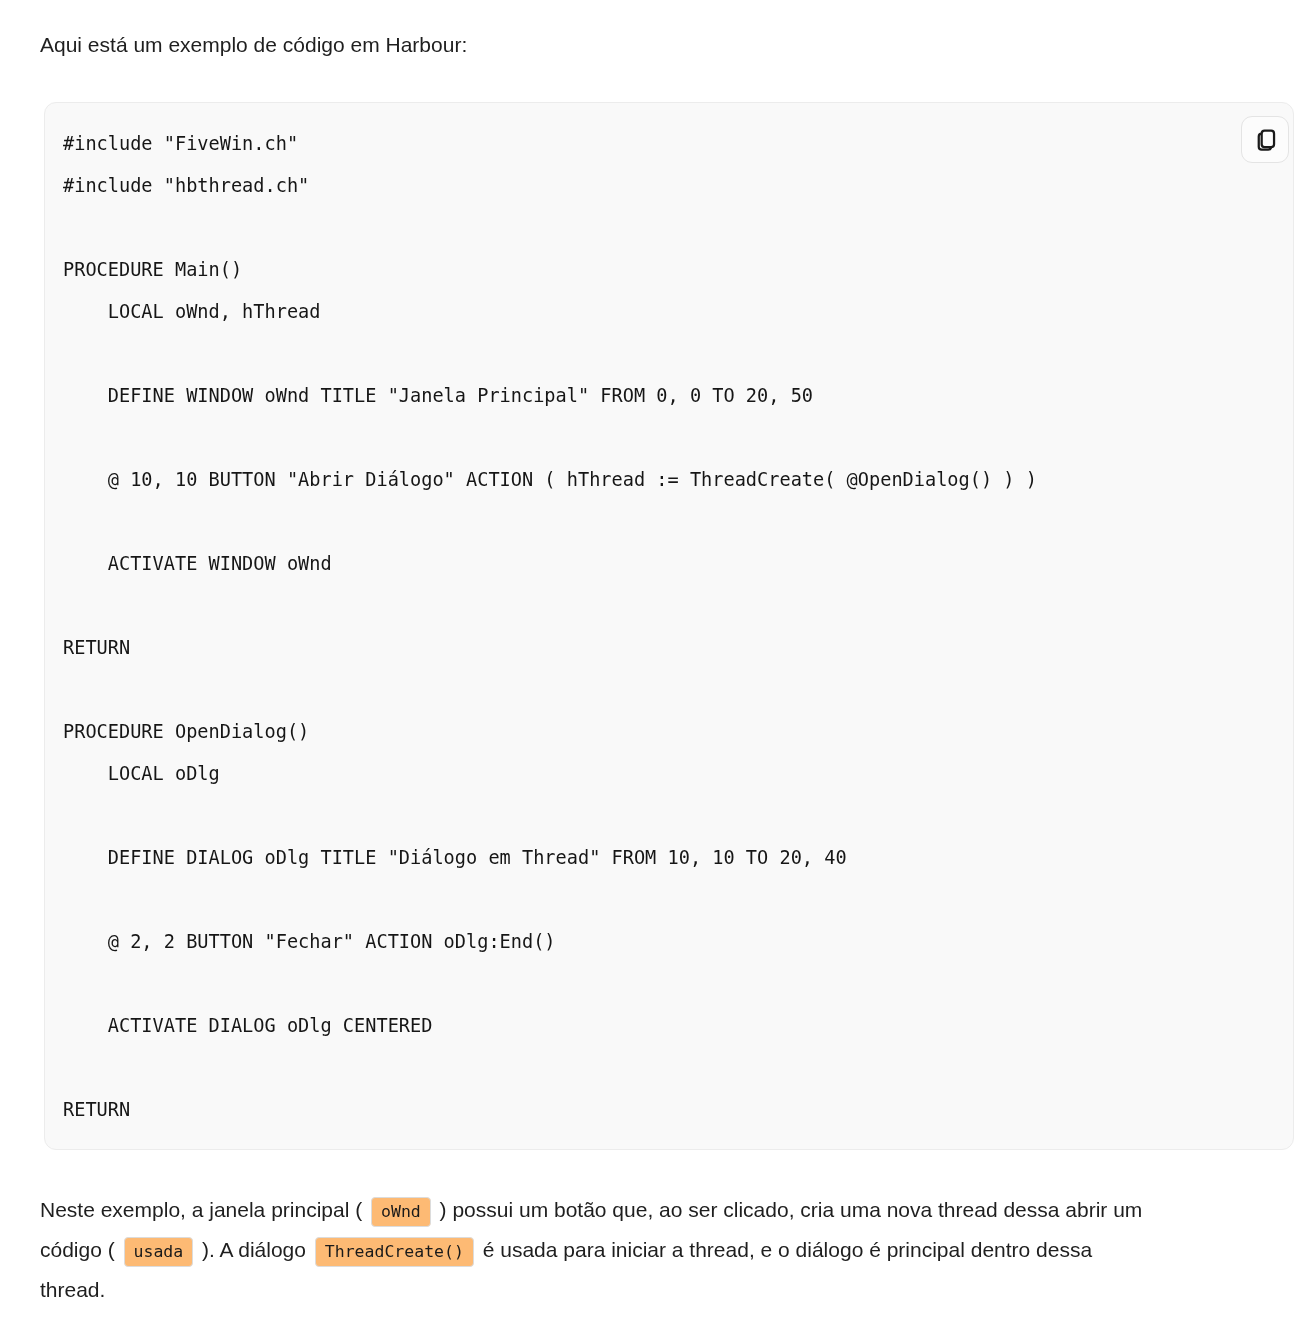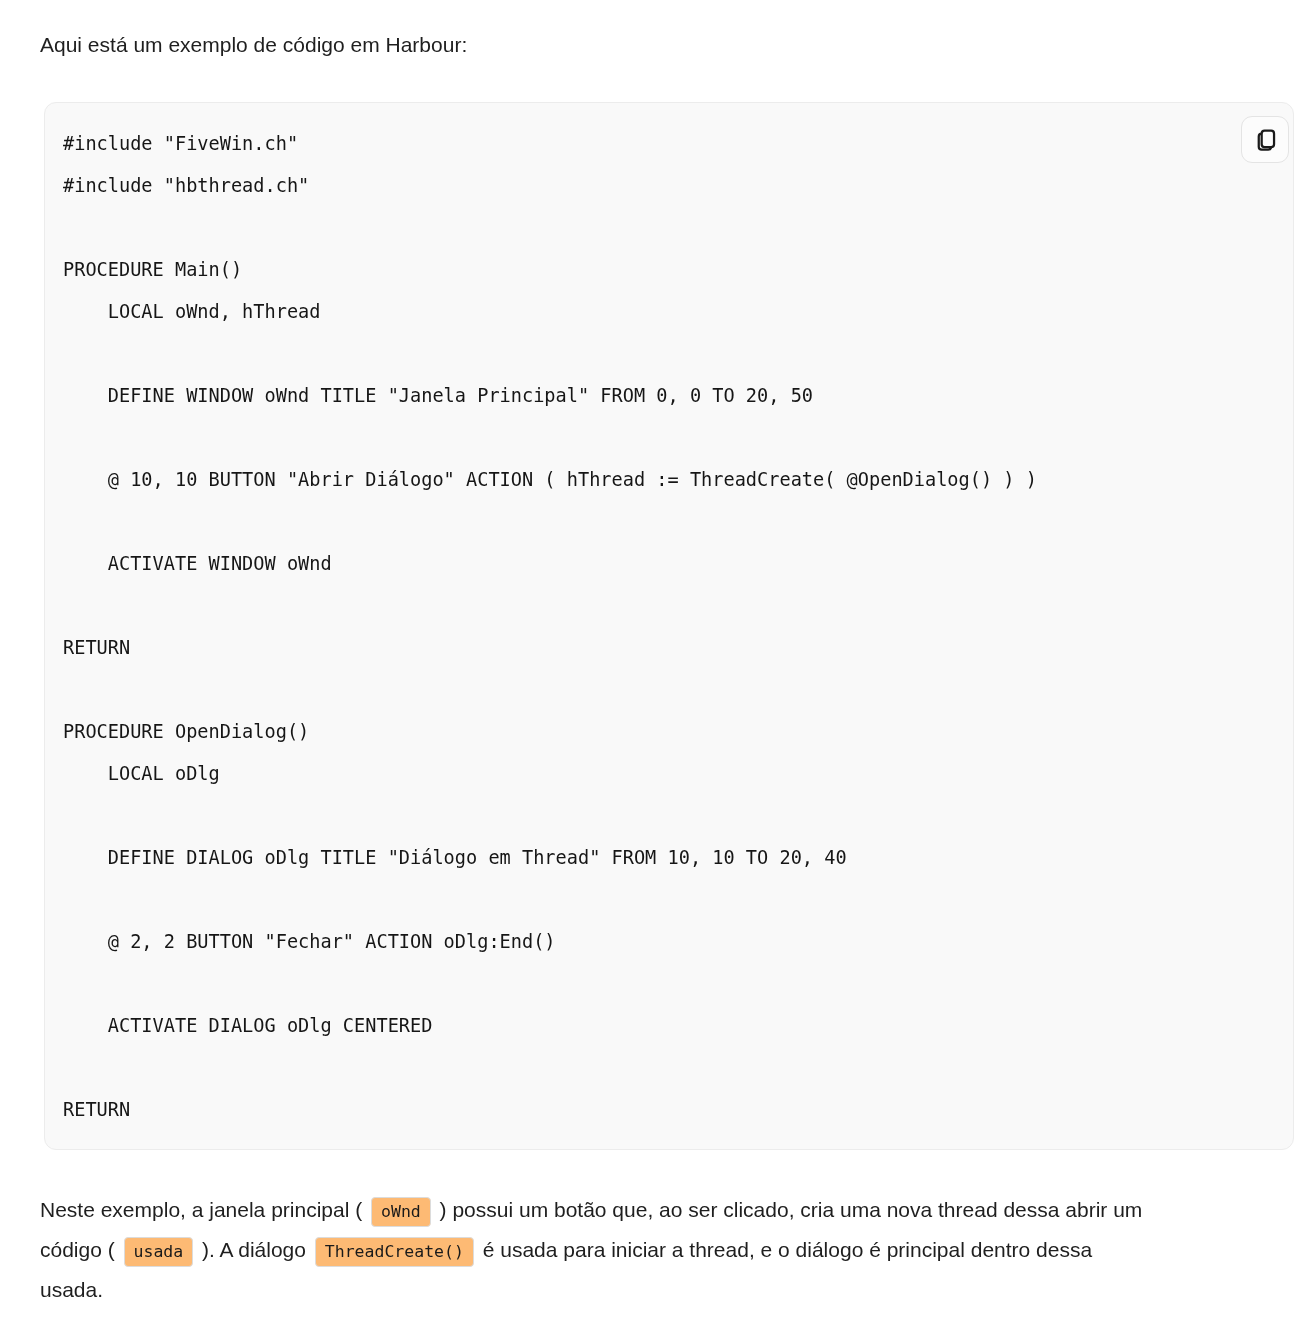--- a/index.html
+++ b/index.html
@@ -120,16 +120,16 @@
           <rect x="6" y="6.8" width="11" height="14.2" rx="2.6" fill="none" stroke="currentColor" stroke-width="2"></rect>
           <rect x="8.6" y="4.2" width="11" height="14.6" rx="2.6" fill="#fcfcfc" stroke="currentColor" stroke-width="2"></rect>
         </svg>
       </span>
     </button>
   </div>
 
   <p class="para">
     <span class="para-line"><span>Neste exemplo, a janela principal ( </span><span class="chip">oWnd</span><span> ) possui um botão que, ao ser clicado, cria uma nova thread dessa abrir um</span></span>
     <span class="para-line"><span>código ( </span><span class="chip">usada</span><span> ). A diálogo </span><span class="chip">ThreadCreate()</span><span> é usada para iniciar a thread, e o diálogo é principal dentro dessa</span></span>
-    <span class="para-line"><span>usada.</span></span>
+    <span class="para-line"><span>thread.</span></span>
   </p>
 
 </div>
 
 </body></html>

